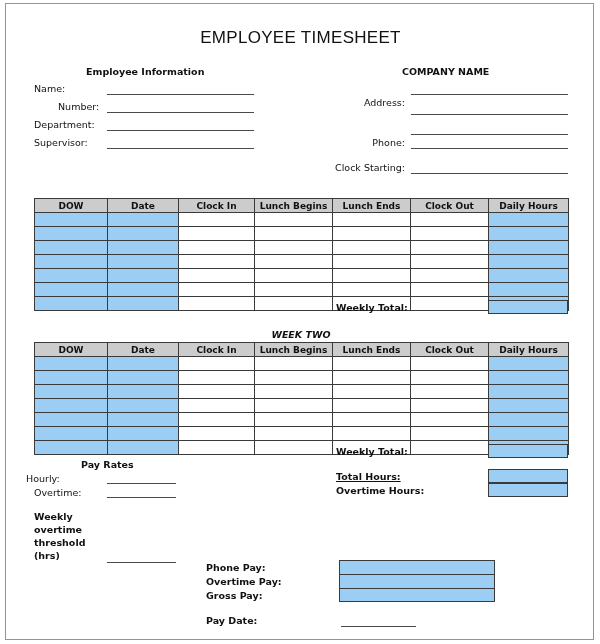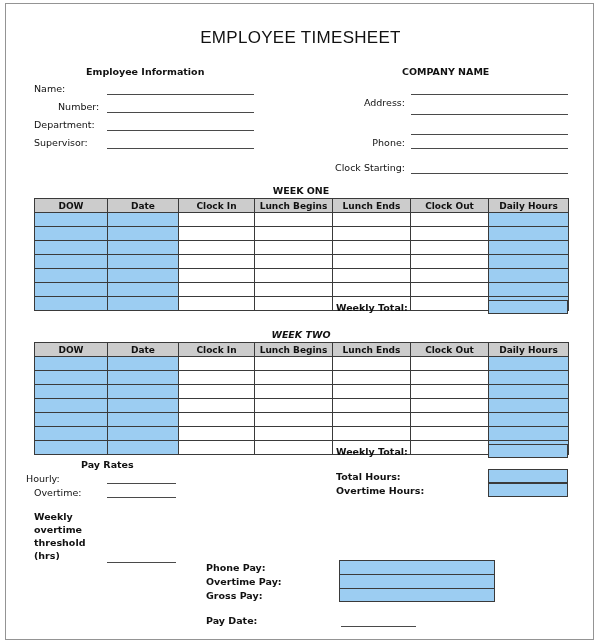--- a/index.html
+++ b/index.html
@@ -185,21 +185,20 @@
   <div class="f-label" style="left:405px; top:119px; width:157px; font-weight:normal;"></div>
 
   <div class="f-label right" style="left:280px; top:133px; width:119px;">Phone:</div>
   <div class="rule" style="left:405px; top:144px; width:157px;"></div>
   <div class="f-label" style="left:405px; top:133px; width:157px; font-weight:normal;"></div>
 
   <div class="f-label right" style="left:260px; top:158px; width:139px;">Clock Starting:</div>
   <div class="rule" style="left:405px; top:169px; width:157px;"></div>
   <div class="f-label" style="left:405px; top:158px; width:157px; font-weight:normal;"></div>
 
-  <div class="wk-title" style="left:28px; top:181px; width:534px;">WEEK ONE</div>
 
   <table class="week" style="left:28px; top:194px; width:534px;">
     <colgroup>
       <col style="width:73px">
         <col style="width:71px">
         <col style="width:76px">
       <col style="width:78px">
         <col style="width:78px">
         <col style="width:78px">
         <col style="width:80px">
@@ -385,21 +384,21 @@
   <div class="f-label" style="left:101px; top:469px; width:69px; font-weight:normal;"></div>
 
   <div class="f-label" style="left:28px; top:483px;">Overtime:</div>
   <div class="rule" style="left:101px; top:493px; width:69px;"></div>
   <div class="f-label" style="left:101px; top:483px; width:69px; font-weight:normal;"></div>
 
   <div class="multiline" style="left:28px; top:506px;">Weekly overtime threshold (hrs)</div>
   <div class="rule" style="left:101px; top:558px; width:69px;"></div>
   <div class="f-label" style="left:101px; top:547px; width:69px; font-weight:normal;"></div>
 
-  <div class="wt-label" style="left:330px; top:467px; width:148px;">Total Hours:</div>
+  <div class="wt-label" style="left:330px; top:467px; width:148px;text-decoration:underline;">Total Hours:</div>
   <div class="tot-box" style="left:482px; top:465px; width:80px; height:14px;"></div>
 
   <div class="wt-label" style="left:330px; top:481px; width:148px;">Overtime Hours:</div>
   <div class="tot-box" style="left:482px; top:479px; width:80px; height:14px;"></div>
 
   <div class="pay-box" style="left:333px; top:556px; width:156px; height:42px;"></div>
   <div class="pay-divider" style="left:333px; top:570px; width:156px;"></div>
   <div class="pay-divider" style="left:333px; top:584px; width:156px;"></div>
 
   <div class="wt-label" style="left:200px; top:558px; width:130px;">Phone Pay:</div>

